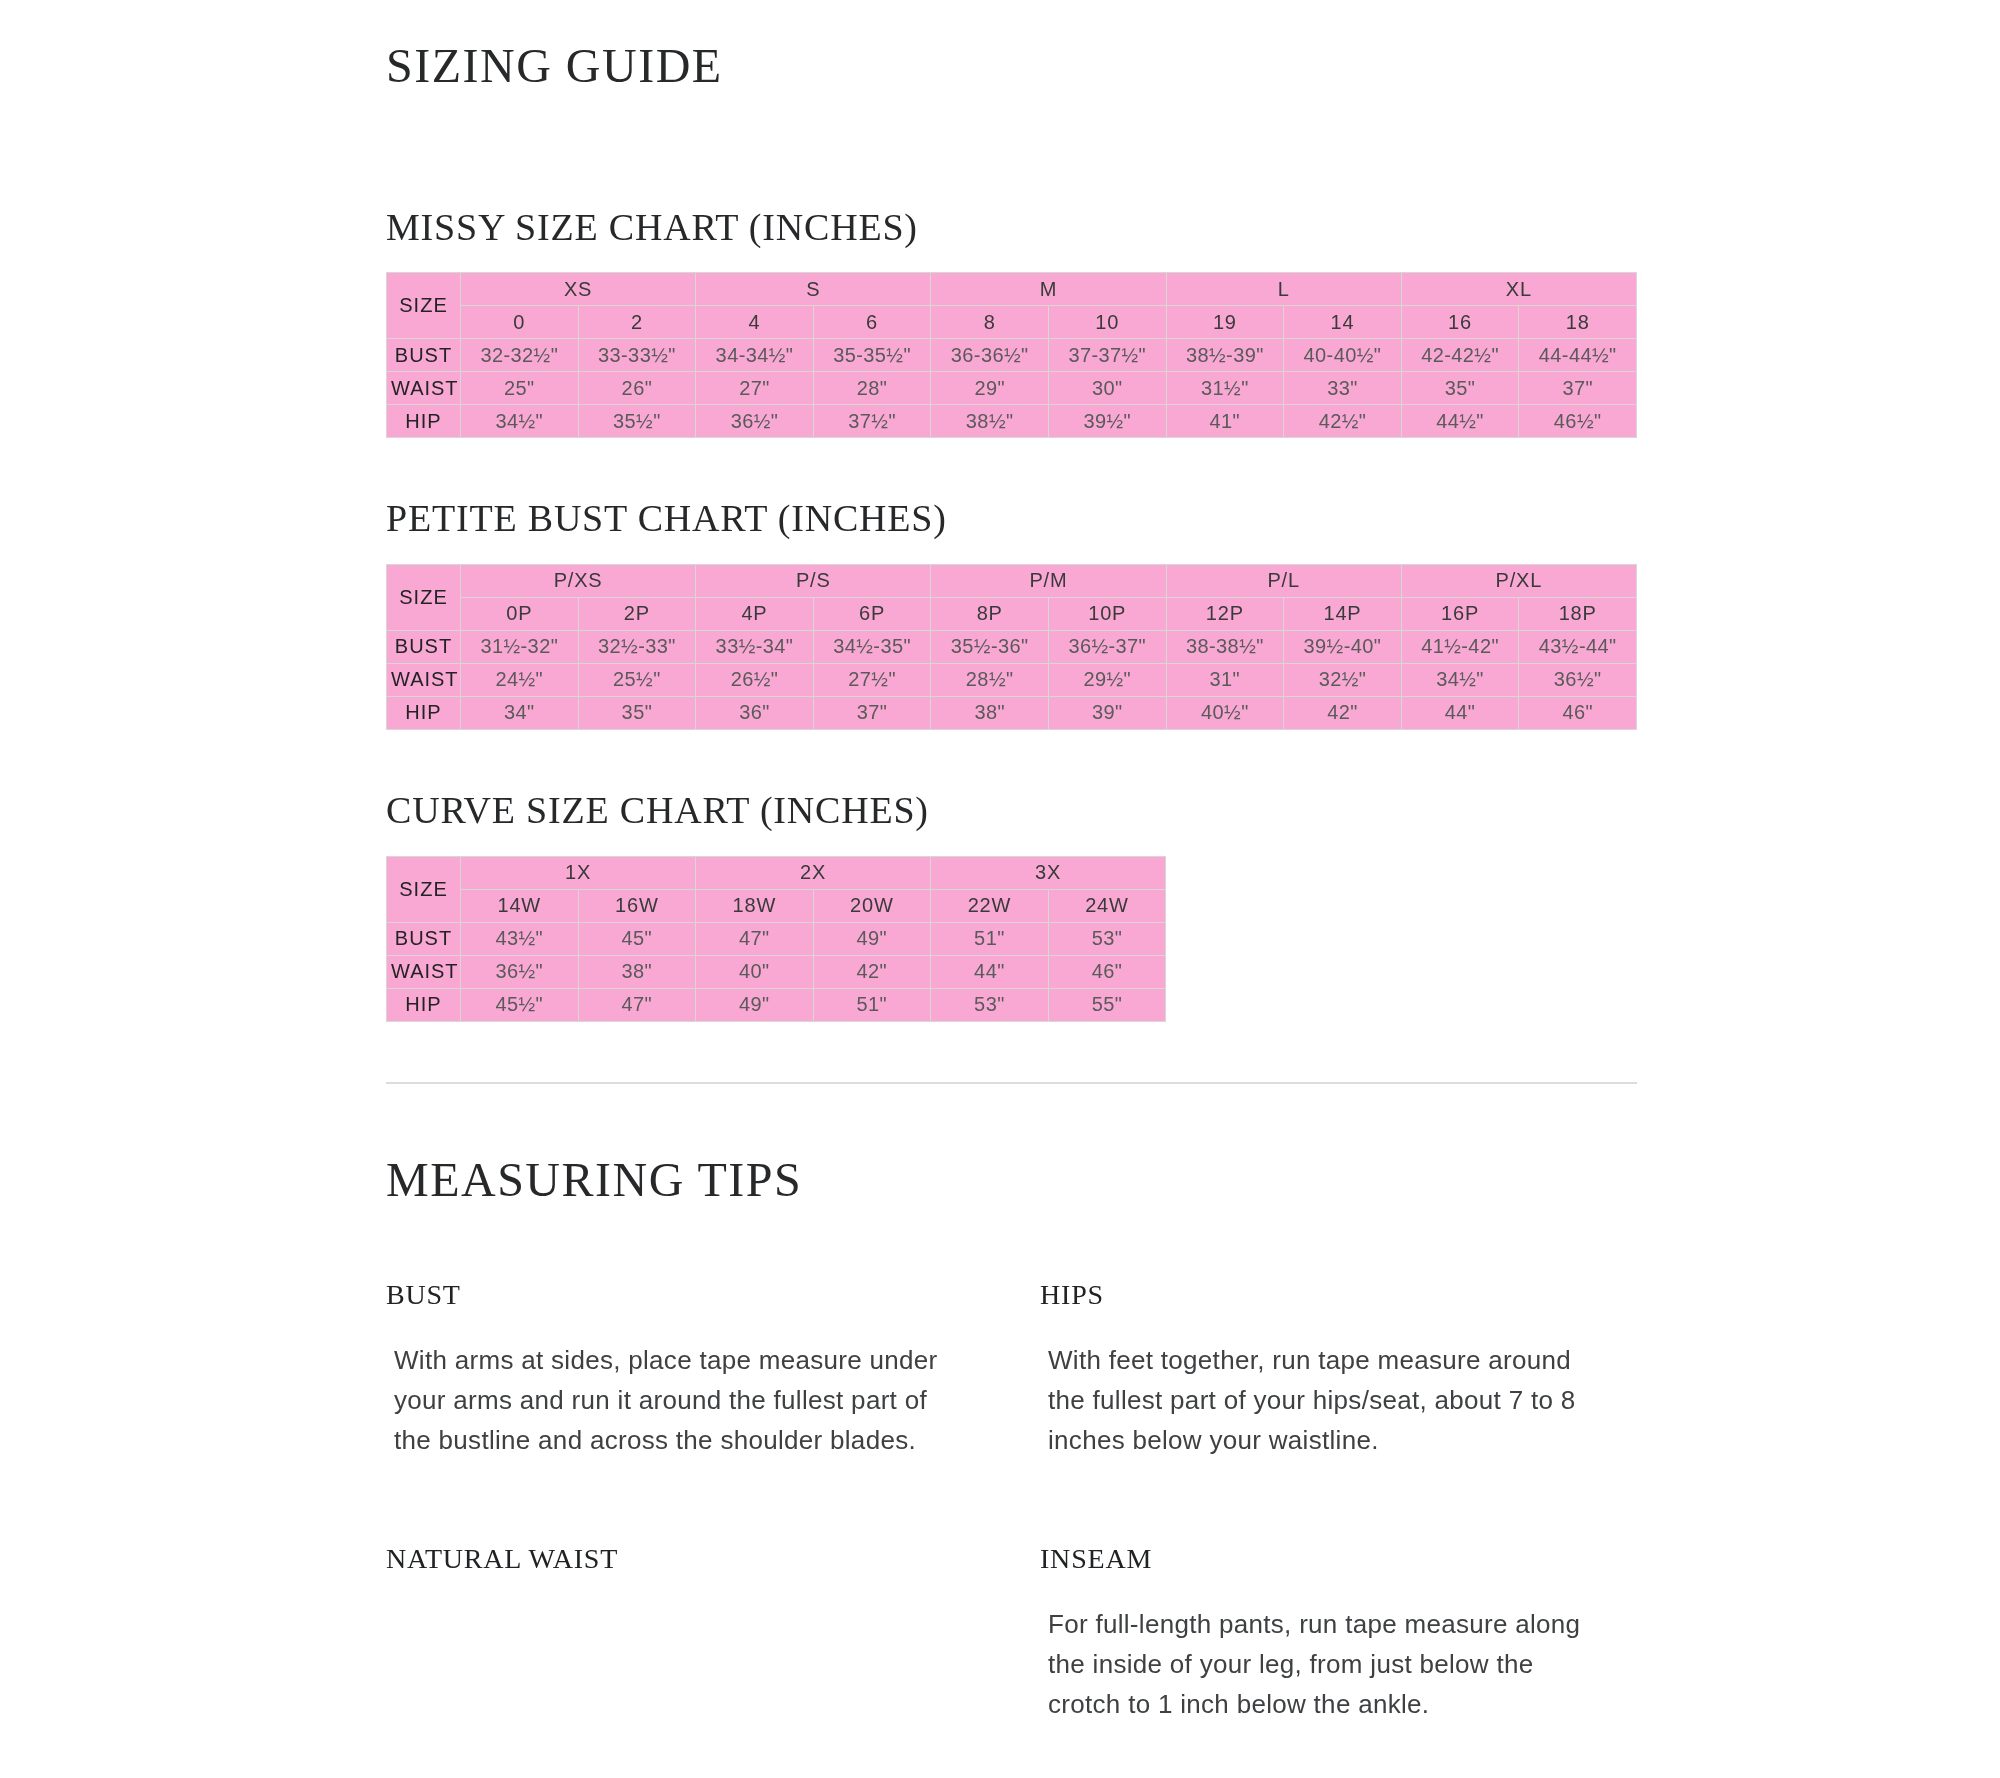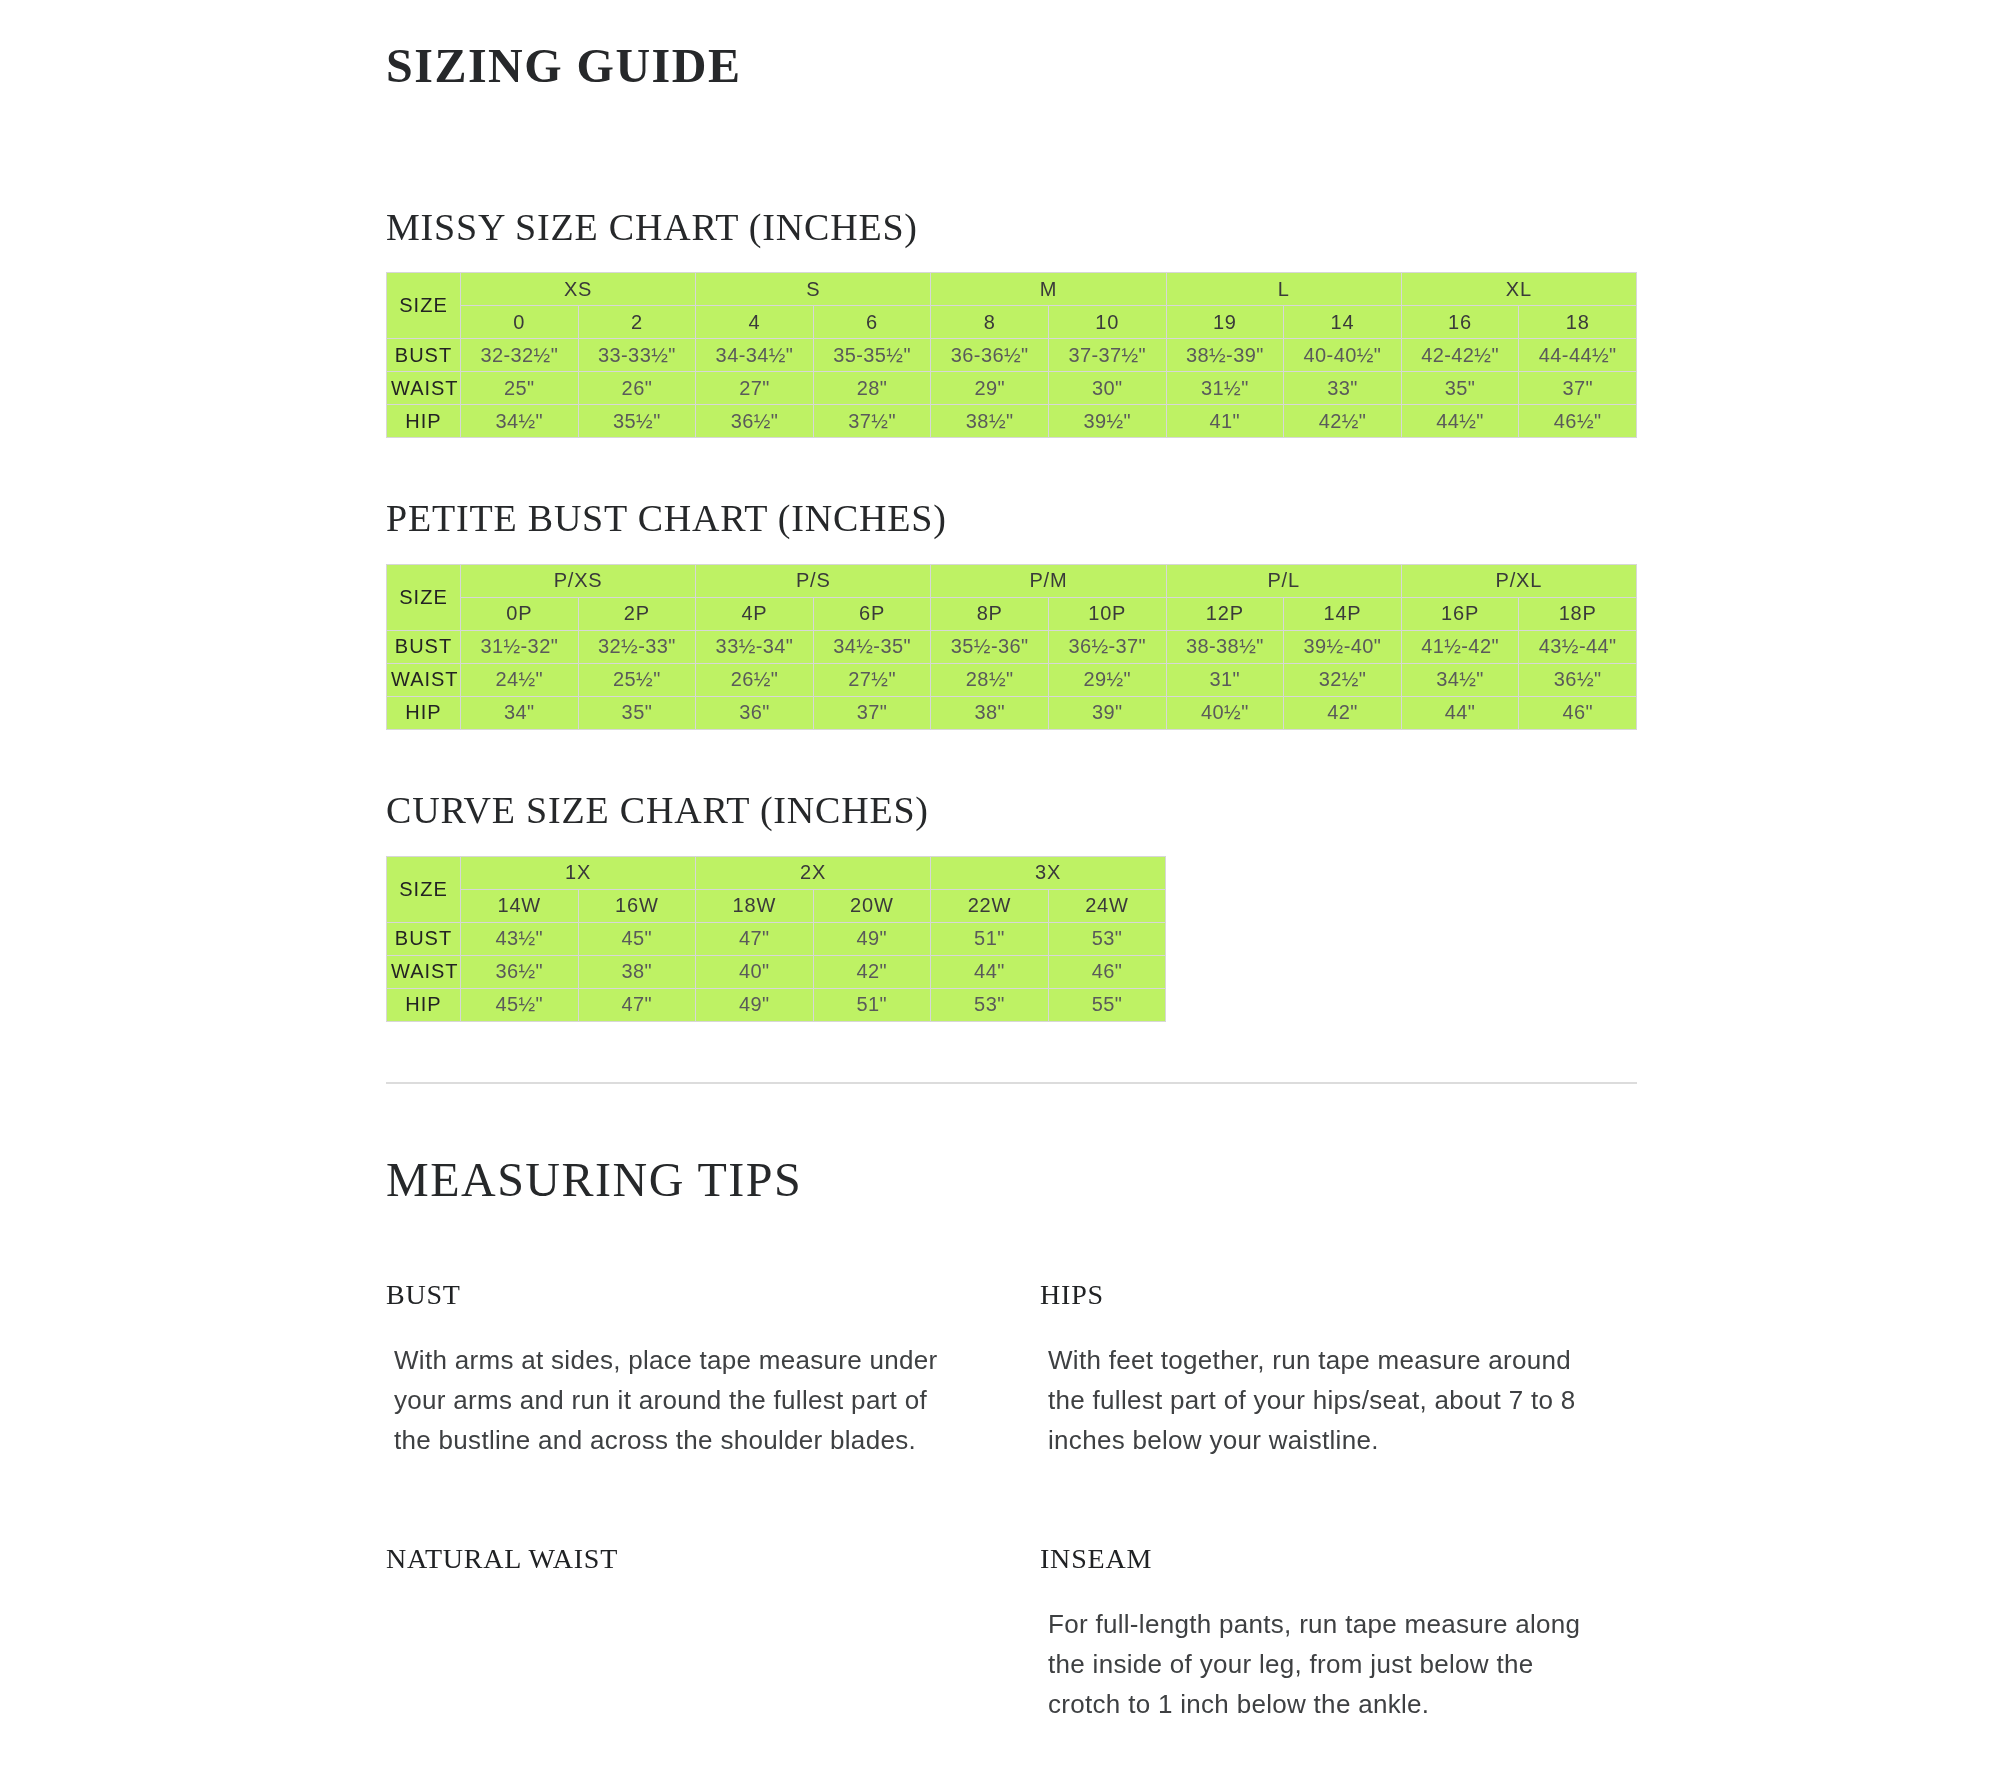--- a/index.html
+++ b/index.html
@@ -13,42 +13,42 @@
     font-family: "Liberation Sans", sans-serif;
     color: #3d3d3d;
   }
   .content {
     margin-left: 386px;
     width: 1251px;
     padding-top: 40px;
   }
   h1.page-title {
     font-family: "Liberation Serif", serif;
-    font-weight: 700;
+    font-weight: 400;
     font-size: 48px;
     line-height: 1.1;
     letter-spacing: 1.5px;
     color: #26282a;
     margin: 0;
   }
   .chart-section:first-child { margin-top: 112px; }
   .chart-section + .chart-section { margin-top: 58px; }
   h3.chart-heading {
     font-family: "Liberation Serif", serif;
     font-weight: 400;
     font-size: 38px;
     line-height: 1.2;
     letter-spacing: 0.8px;
     color: #26282a;
     margin: 0 0 22px 0;
   }
   table.size-table {
     border-collapse: collapse;
     table-layout: fixed;
-    background: #bef264;
+    background: #f9a8d4;
   }
   table.size-table th, table.size-table td {
     border: 1px solid #d7d7d7;
     height: 33px;
     padding: 0 4px;
     text-align: center;
     vertical-align: middle;
     font-weight: 400;
   }
   th.size-label-cell {

